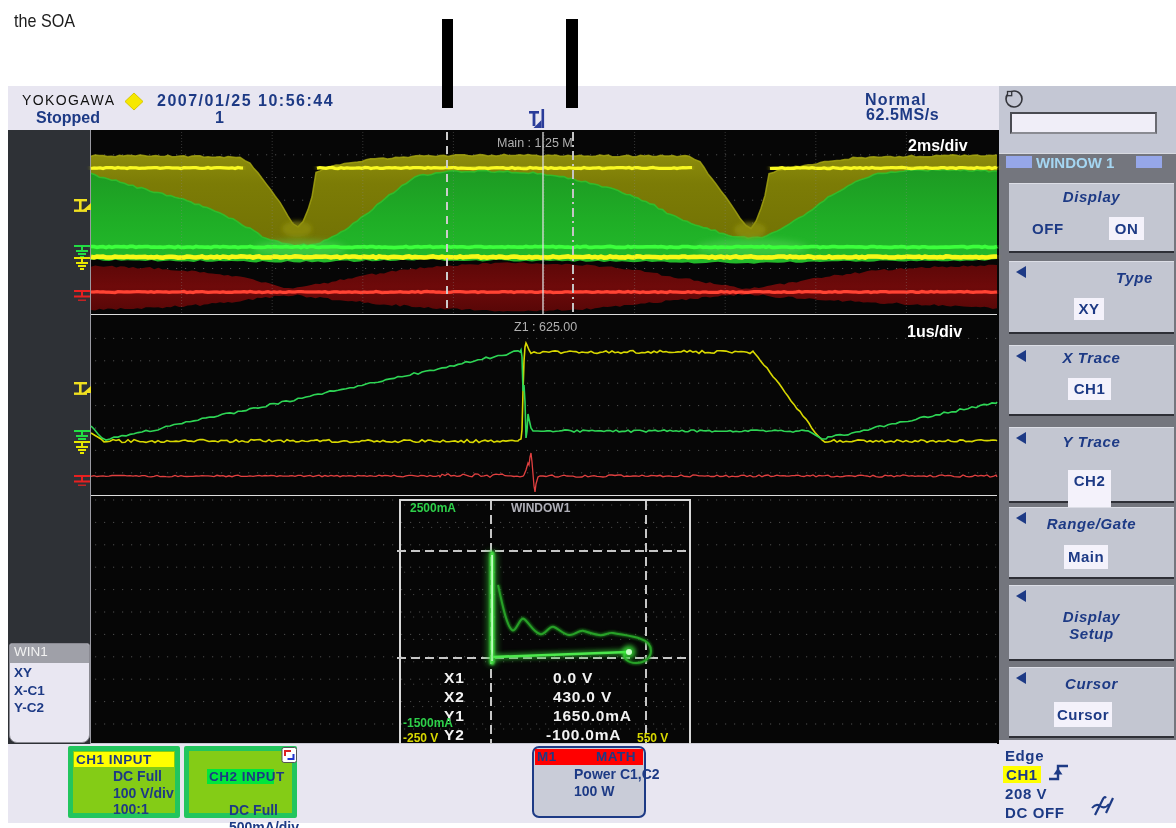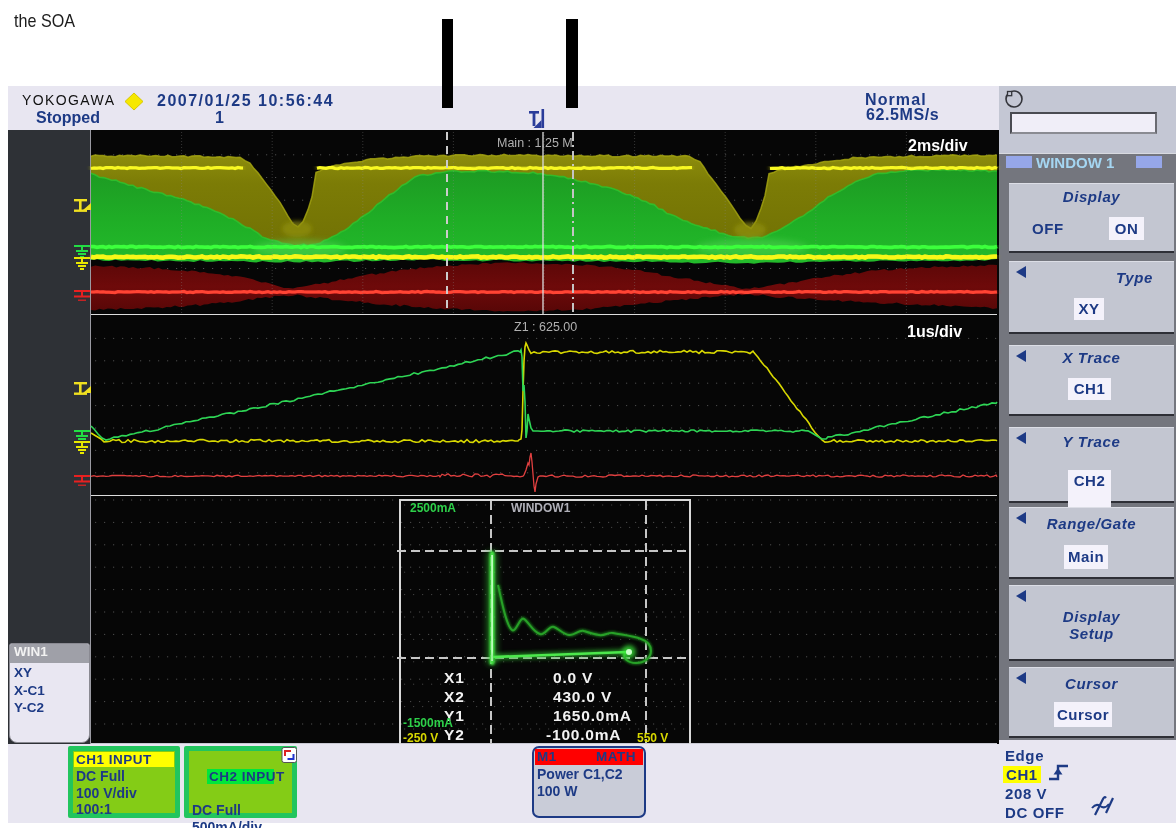--- a/index.html
+++ b/index.html
@@ -14,21 +14,21 @@
 #paneltop { left:999px; top:86px; width:177px; height:68px; background:#c4c7d4; }
 #panelmenu { left:999px; top:153px; width:177px; height:587px; background:#74767e; border-top:1.5px solid #d8dae0; }
 #botband { left:8px; top:740px; width:1168px; height:83px; background:#e8e6f1; }
 .btn { position:absolute; left:1009px; width:165px; background:#c3c6d1; border-top:1px solid #dcdee6; border-bottom:2px solid #2e2f36; }
 .btxt { position:absolute; width:165px; text-align:center; font-size:15px; font-weight:bold; color:#1d3a85; letter-spacing:0.6px;font-style:italic; }
 .wbox { position:absolute; background:#f4f2fb; font-size:15px; font-weight:bold; color:#1d3a85; text-align:center; letter-spacing:0.5px; }
 .arrow { position:absolute; width:0; height:0; border-top:6px solid transparent; border-bottom:6px solid transparent; border-right:10px solid #1d3a85; }
 .hl { font-size:15px; font-weight:bold; color:#1d3a85; position:absolute; letter-spacing:0.6px; }
 .ibox { position:absolute; background:#84cc16; border:5px solid #22c55e; border-radius:2px; font-size:14px; font-weight:bold; color:#1d3a85; }
 .ihdr { font-size:13.5px; font-weight:bold; color:#1d3a85; padding-left:2px; white-space:nowrap; letter-spacing:0.5px; }
-.iline { padding-left:3px; line-height:16.5px; white-space:nowrap; }
+.iline { padding-left:3px; line-height:16.5px; white-space:nowrap;margin-left:37px; }
 svg text { font-family:"Liberation Sans", sans-serif; }
 .t12 { font-size:12px; font-weight:bold; }
 .tg { font-size:12.5px; font-weight:normal; }
 .tm { font-size:15.5px; font-weight:bold; letter-spacing:0.8px; }
 .tdiv { font-size:16px; font-weight:bold; }
 </style></head>
 <body>
 <div class="abs" id="soa">the SOA</div>
 <div class="abs bar" style="left:442px;top:19px;width:11px;height:89px"></div>
 <div class="abs bar" style="left:566px;top:19px;width:12px;height:89px"></div>
@@ -42,21 +42,21 @@
 <div class="abs" id="sideline"></div>
 
 <div class="abs" style="left:22px;top:92px;font-size:14px;font-weight:normal;color:#111;letter-spacing:1.4px">YOKOGAWA</div>
 <div class="abs nav" style="left:157px;top:92px;font-size:16px;font-weight:bold;letter-spacing:1.5px">2007/01/25 10:56:44</div>
 <div class="abs nav" style="left:36px;top:109px;font-size:16px;font-weight:bold">Stopped</div>
 <div class="abs nav" style="left:215px;top:109px;font-size:16px;font-weight:bold">1</div>
 <div class="abs nav" style="left:865px;top:91px;font-size:16px;font-weight:bold;letter-spacing:1.1px">Normal</div>
 <div class="abs nav" style="left:866px;top:106px;font-size:16px;font-weight:bold;letter-spacing:0.6px">62.5MS/s</div>
 
 <div class="abs" style="left:9px;top:643px;width:81px;height:100px;background:#e9e7f2;border:1px solid #8a8a92;border-radius:3px 3px 8px 8px;overflow:hidden">
-<div style="background:#9fa0a8;color:#f2f2f2;font-size:13.5px;height:19px;padding-left:4px;font-weight:bold">WIN1</div>
+<div style="background:#9fa0a8;color:#f2f2f2;font-size:13.5px;height:19px;padding-left:4px;font-weight:normal">WIN1</div>
 <div style="color:#1d3a85;font-size:13.5px;font-weight:bold;padding:1px 0 0 4px;line-height:17.5px">XY<br>X-C1<br>Y-C2</div>
 </div>
 
 <div class="abs" style="left:1010px;top:112px;width:147px;height:22px;background:#f0eef8;border:2px solid;border-color:#4a4b52 #6a6b72 #8a8b92 #4a4b52"></div>
 
 <div class="abs" style="left:1006px;top:156px;width:26px;height:12px;background:#96a7e9"></div>
 <div class="abs" style="left:1136px;top:156px;width:26px;height:12px;background:#96a7e9"></div>
 <div class="abs" style="left:1036px;top:154px;font-size:15px;font-weight:bold;color:#a5d6f2">WINDOW 1</div>
 
 <div class="btn" style="top:183px;height:70px"></div>

